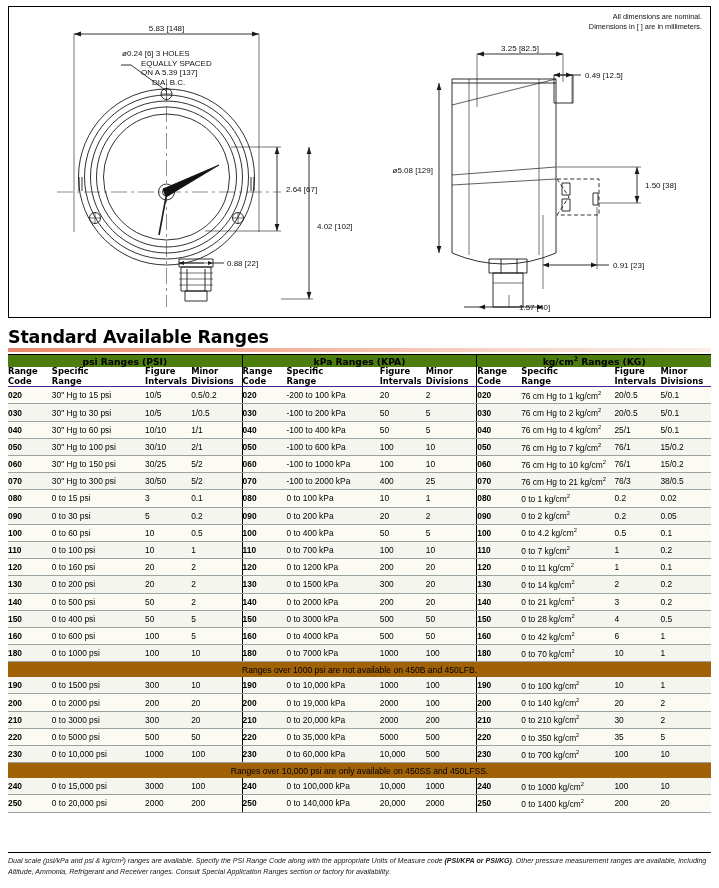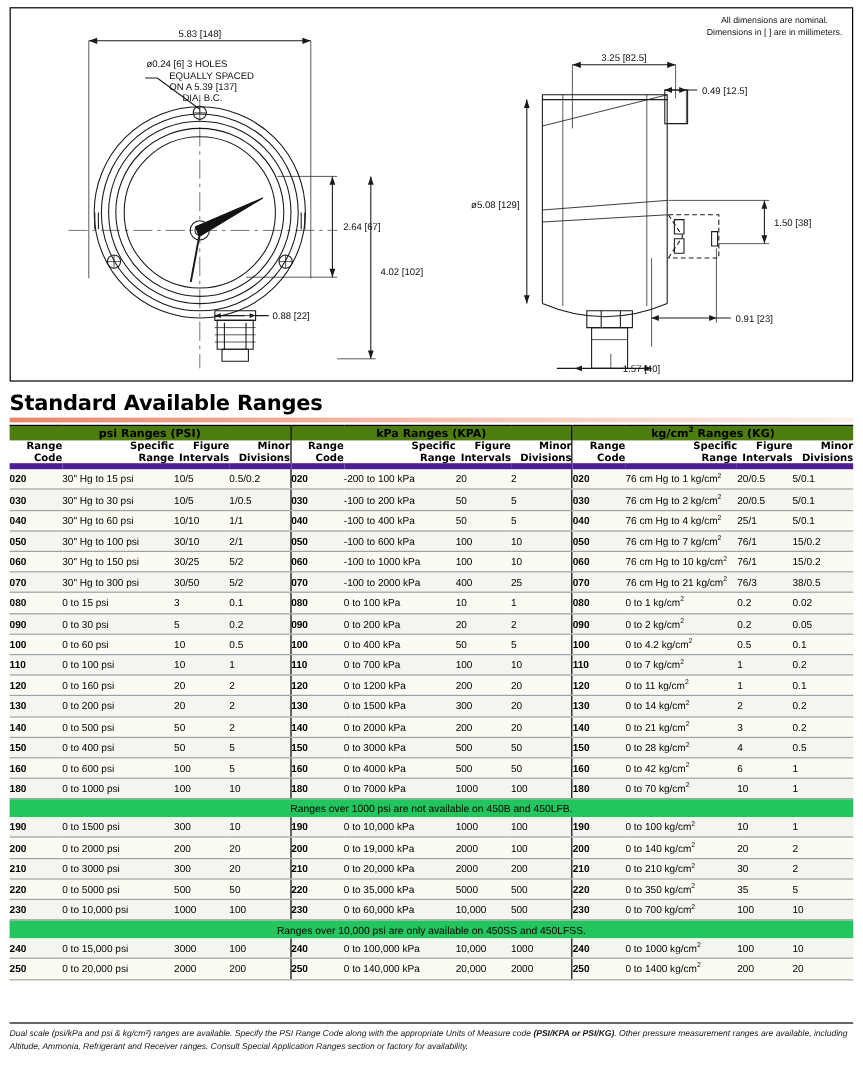--- a/index.html
+++ b/index.html
@@ -9,21 +9,21 @@
     color:#000;
   }
 
   
   #drawing-panel{
     position:absolute;left:8px;top:6px;width:703px;height:312px;
     border:1px solid #000;box-sizing:border-box;background:#fff;
   }
   #drawing-svg{position:absolute;left:0;top:0;}
   .note-block{
-    position:absolute;right:8px;top:5px;text-align:center;
+    position:absolute;right:8px;top:5px;text-align:right;
     font-size:7.3px;line-height:9.5px;color:#111;
   }
 
   
   #section-title{
     position:absolute;left:8px;top:327px;width:703px;
     font-size:17.5px;font-weight:bold;letter-spacing:-0.2px;
     font-family:"DejaVu Sans", sans-serif;
   }
   #title-rule{
@@ -44,37 +44,37 @@
     padding:3px 0 3px 0;background:#4d7c0f;
     font-family:"DejaVu Sans", sans-serif;
   }
   .col-hdr{
     font-weight:bold;font-size:8.4px;line-height:9.6px;
     padding:2px 0 3px 0;vertical-align:top;
     font-family:"DejaVu Sans", sans-serif;
   }
   .sep{border-left:1px solid #000;}
   .grp-top{border-top:1px solid #000;}
-  .grp-rule{border-bottom:5px solid #4c1d95;text-align:right;}
+  .grp-rule{border-bottom:1px solid #4c1d95;}
 
   tr.data-row td{
     border-bottom:1px solid #9aa3a3;
     height:16.2px;
     font-size:8.4px;
     background:#fbfbf4;
   }
   tr.data-row:nth-child(even) td{background:#f4f5ee;}
 
   .c-code{font-weight:bold;padding-left:9px;width:40px;}
   .c-range{width:85px;}
   .c-fig{width:42px;}
   .c-min{width:46px;}
 
   .note-row td{
-    background:#22c55e;
+    background:#a16207;
     font-size:8.6px;
     text-align:center;
     height:15px;
     border-bottom:none;
     font-family:"Liberation Sans", sans-serif;
   }
 
   .sup{font-size:0.68em;vertical-align:super;}
 
   

